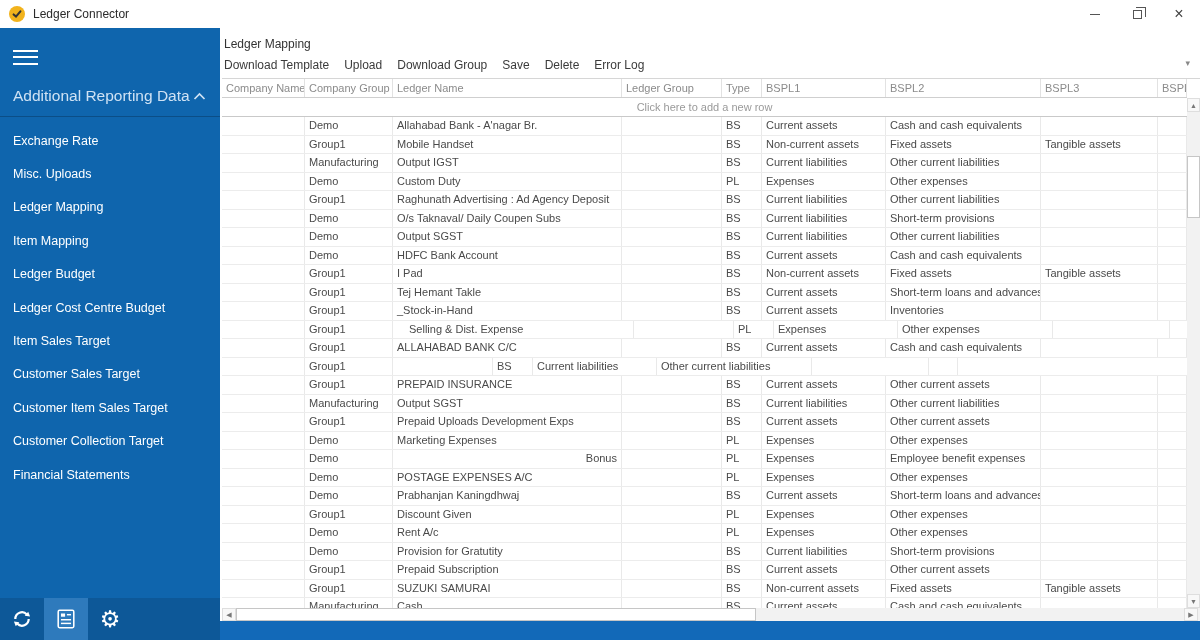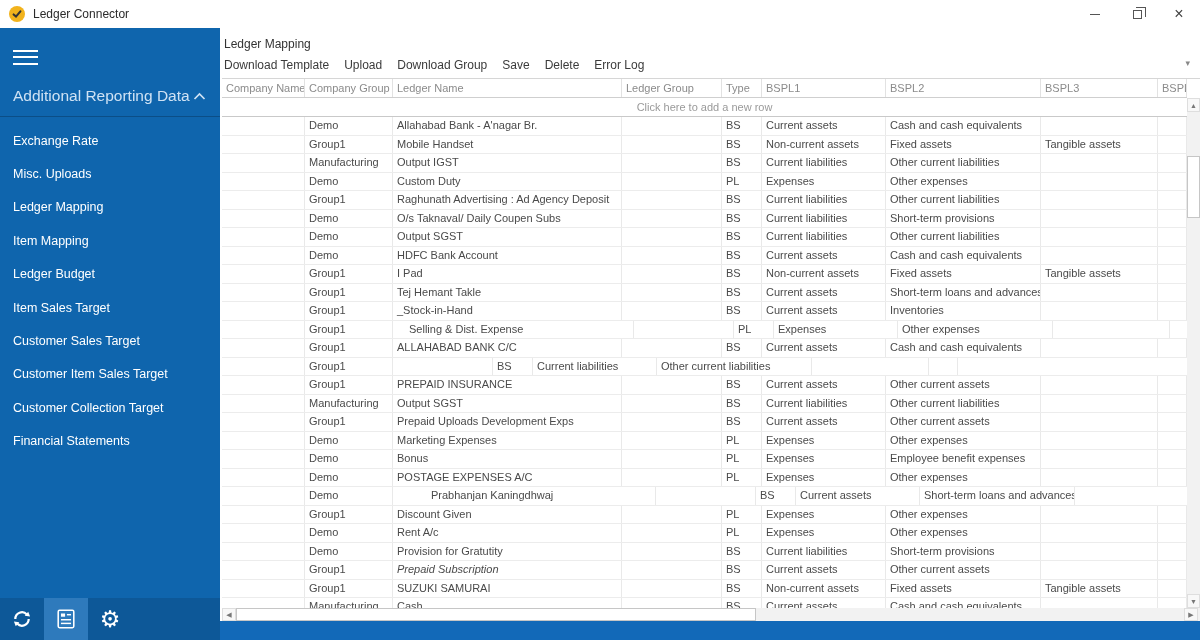--- a/index.html
+++ b/index.html
@@ -113,20 +113,21 @@
       <svg width="13" height="9" viewBox="0 0 13 9">
         <polyline points="1.5,7 6.5,2 11.5,7" fill="none" stroke="#cfe2f4" stroke-width="1.7"></polyline>
       </svg>
     </div>
     <div class="nav">
       <div class="nav-item">Exchange Rate</div>
       <div class="nav-item">Misc. Uploads</div>
       <div class="nav-item">Ledger Mapping</div>
       <div class="nav-item">Item Mapping</div>
       <div class="nav-item">Ledger Budget</div>
+      <div class="nav-item">Ledger Cost Centre Budget</div>
       <div class="nav-item">Item Sales Target</div>
       <div class="nav-item">Customer Sales Target</div>
       <div class="nav-item">Customer Item Sales Target</div>
       <div class="nav-item">Customer Collection Target</div>
       <div class="nav-item">Financial Statements</div>
     </div>
     <div class="sidebar-footer">
       <div class="foot-tile">
         <svg width="22" height="22" viewBox="0 0 24 24">
           <path d="M19.3 12a7.3 7.3 0 0 1-12.6 5" fill="none" stroke="#fff" stroke-width="2.4"></path>
@@ -370,21 +371,21 @@
             <div class="dcell" style="width: 100px;"></div>
             <div class="dcell" style="width: 40px;">PL</div>
             <div class="dcell" style="width: 124px;">Expenses</div>
             <div class="dcell" style="width: 155px;">Other expenses</div>
             <div class="dcell" style="width: 117px;"></div>
             <div class="dcell" style="width: 29px;"></div>
           </div>
           <div class="grow">
             <div class="dcell" style="width: 83px;"></div>
             <div class="dcell" style="width: 88px;">Demo</div>
-            <div class="dcell" style="width: 229px;">Bonus</div>
+            <div class="dcell" style="width: 229px; text-align: right;">Bonus</div>
             <div class="dcell" style="width: 100px;"></div>
             <div class="dcell" style="width: 40px;">PL</div>
             <div class="dcell" style="width: 124px;">Expenses</div>
             <div class="dcell" style="width: 155px;">Employee benefit expenses</div>
             <div class="dcell" style="width: 117px;"></div>
             <div class="dcell" style="width: 29px;"></div>
           </div>
           <div class="grow">
             <div class="dcell" style="width: 83px;"></div>
             <div class="dcell" style="width: 88px;">Demo</div>
@@ -392,21 +393,21 @@
             <div class="dcell" style="width: 100px;"></div>
             <div class="dcell" style="width: 40px;">PL</div>
             <div class="dcell" style="width: 124px;">Expenses</div>
             <div class="dcell" style="width: 155px;">Other expenses</div>
             <div class="dcell" style="width: 117px;"></div>
             <div class="dcell" style="width: 29px;"></div>
           </div>
           <div class="grow">
             <div class="dcell" style="width: 83px;"></div>
             <div class="dcell" style="width: 88px;">Demo</div>
-            <div class="dcell" style="width: 229px; margin-left: 34px;">Prabhanjan Kaningdhwaj</div>
+            <div class="dcell" style="width: 229px;">Prabhanjan Kaningdhwaj</div>
             <div class="dcell" style="width: 100px;"></div>
             <div class="dcell" style="width: 40px;">BS</div>
             <div class="dcell" style="width: 124px;">Current assets</div>
             <div class="dcell" style="width: 155px;">Short-term loans and advances</div>
             <div class="dcell" style="width: 117px;"></div>
             <div class="dcell" style="width: 29px;"></div>
           </div>
           <div class="grow">
             <div class="dcell" style="width: 83px;"></div>
             <div class="dcell" style="width: 88px;">Group1</div>
@@ -436,21 +437,21 @@
             <div class="dcell" style="width: 100px;"></div>
             <div class="dcell" style="width: 40px;">BS</div>
             <div class="dcell" style="width: 124px;">Current liabilities</div>
             <div class="dcell" style="width: 155px;">Short-term provisions</div>
             <div class="dcell" style="width: 117px;"></div>
             <div class="dcell" style="width: 29px;"></div>
           </div>
           <div class="grow">
             <div class="dcell" style="width: 83px;"></div>
             <div class="dcell" style="width: 88px;">Group1</div>
-            <div class="dcell" style="width: 229px; font-style: italic;">Prepaid Subscription</div>
+            <div class="dcell" style="width: 229px;">Prepaid Subscription</div>
             <div class="dcell" style="width: 100px;"></div>
             <div class="dcell" style="width: 40px;">BS</div>
             <div class="dcell" style="width: 124px;">Current assets</div>
             <div class="dcell" style="width: 155px;">Other current assets</div>
             <div class="dcell" style="width: 117px;"></div>
             <div class="dcell" style="width: 29px;"></div>
           </div>
           <div class="grow">
             <div class="dcell" style="width: 83px;"></div>
             <div class="dcell" style="width: 88px;">Group1</div>

